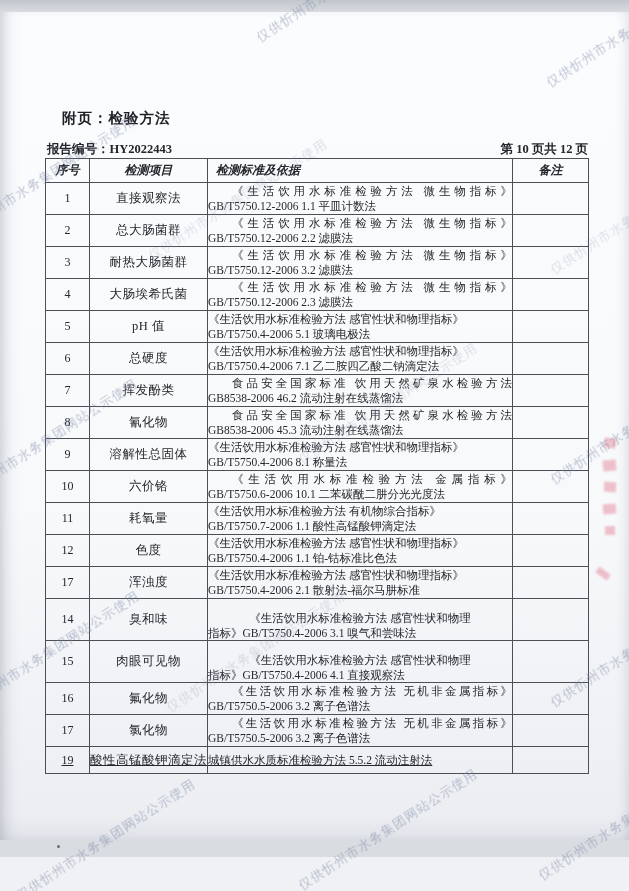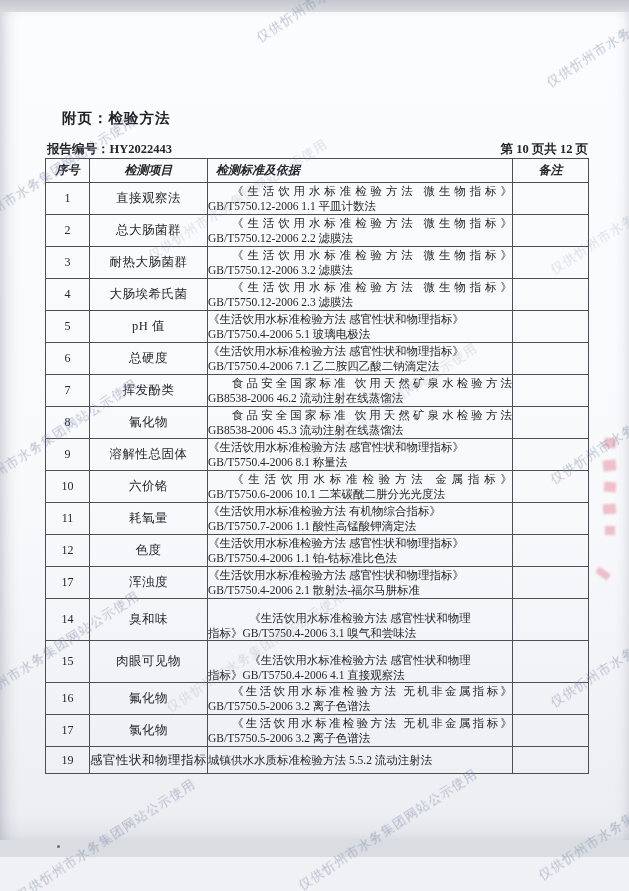--- a/index.html
+++ b/index.html
@@ -51,21 +51,21 @@
   table.methods col.c-std{width:305px;}
   table.methods col.c-remark{width:76px;}
   table.methods th,table.methods td{border:1px solid #4c4f55;padding:0;}
   table.methods th{height:23px;font-weight:600;font-size:12px;text-align:center;font-style:italic;}
   table.methods th.h-std{text-align:left;padding-left:8px;}
   td.c-no{text-align:center;font-size:12px;}
   td.c-item{text-align:center;font-size:12.5px;letter-spacing:.5px;}
   td.c-std{padding:1px 7px 2px 7px;}
   td.c-std .line{line-height:14.5px;}
   tr.r{height:32px;}
-  tr.r19{height:26px;}
+  tr.r19{height:26px;text-decoration:underline;}
   tr.justify .line:first-child{text-align:justify;text-align-last:justify;margin-left:24px;}
   tr.indent .line:first-child{text-align:center;margin-top:12px;}
   tr.single .line{line-height:26px;}
 </style>
 </head>
 <body>
 
 <div id="stage">
   <div class="strip-top"></div>
   <div class="paper"></div>
@@ -270,21 +270,21 @@
             <td class="c-no">17</td>
             <td class="c-item">氯化物</td>
             <td class="c-std">
               <div class="line">《生活饮用水标准检验方法 无机非金属指标》</div>
               <div class="line">GB/T5750.5-2006  3.2 离子色谱法</div>
             </td>
             <td class="c-remark"></td>
           </tr>
           <tr class="r single r19">
             <td class="c-no">19</td>
-            <td class="c-item">感官性状和物理指标</td>
+            <td class="c-item">酸性高锰酸钾滴定法</td>
             <td class="c-std">
               <div class="line">城镇供水水质标准检验方法 5.5.2  流动注射法</div>
             </td>
             <td class="c-remark"></td>
           </tr>
         </tbody>
     </table>
   </div>
 </div>
 

